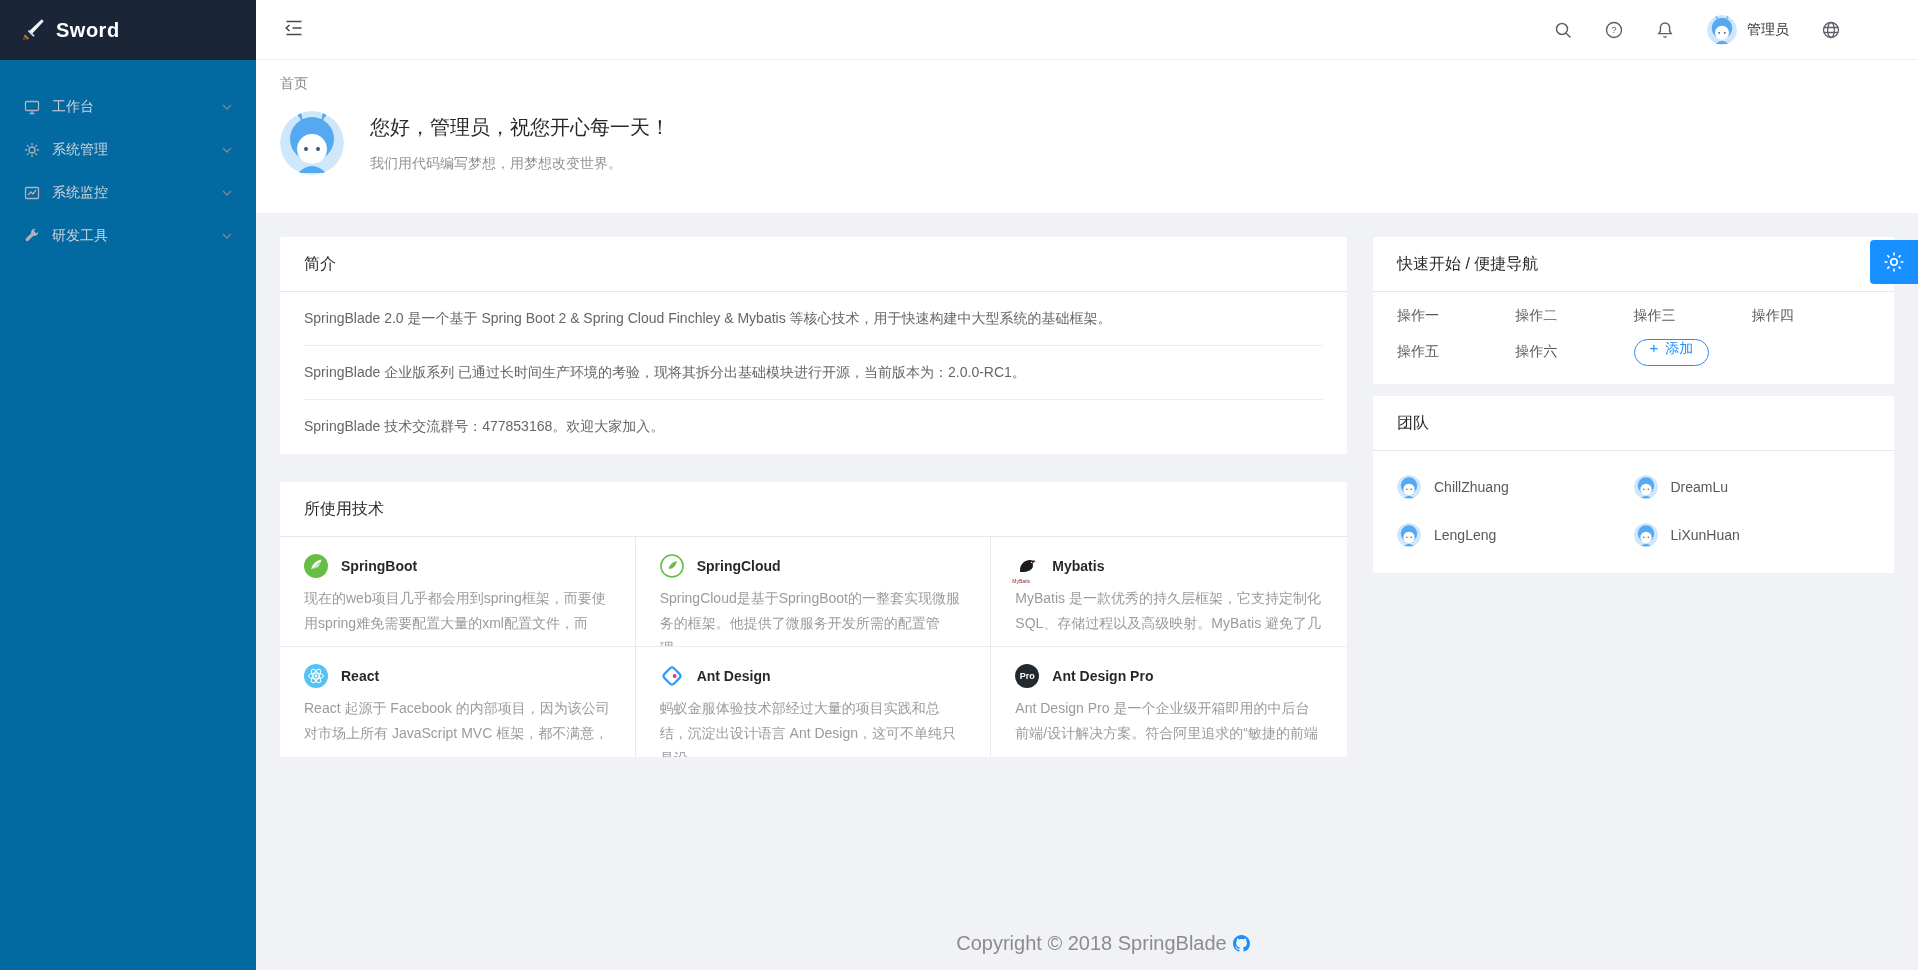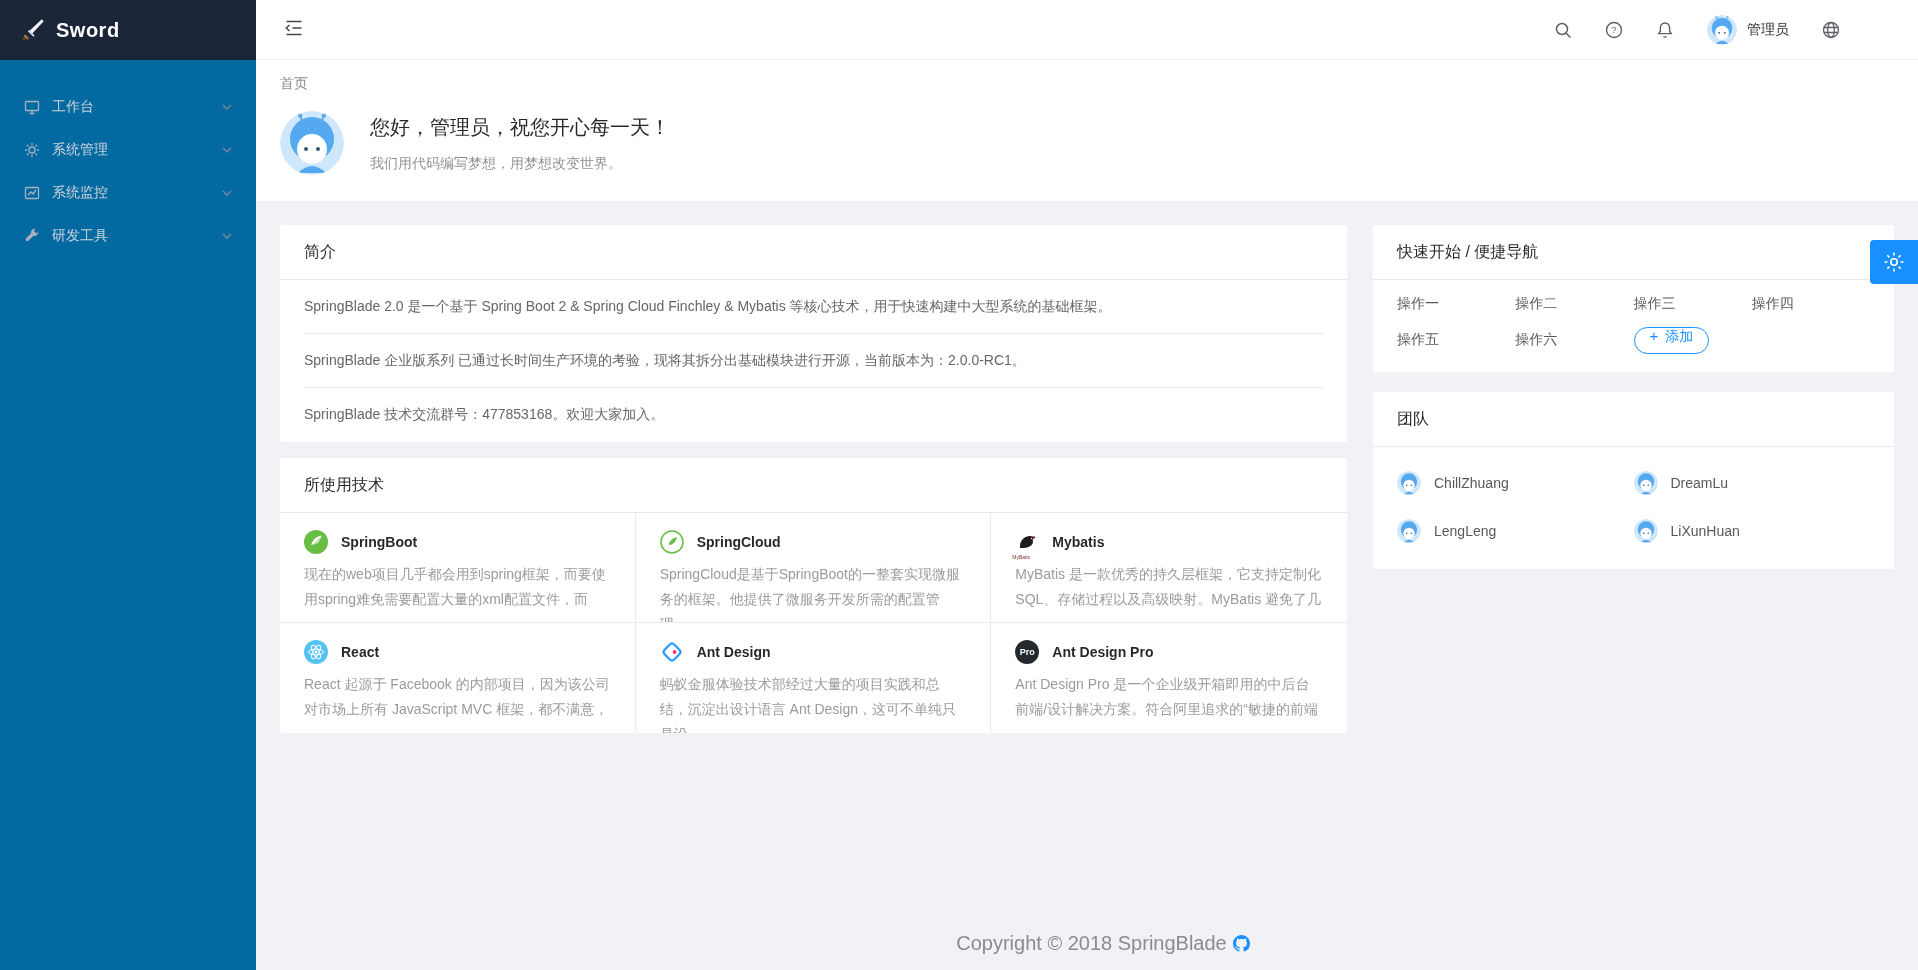--- a/index.html
+++ b/index.html
@@ -22,21 +22,21 @@
   .topbar { height:60px; background:#fff; border-bottom:1px solid #eceff3; display:flex; align-items:center;
     padding:0 78px 0 24px; flex-shrink:0; }
   .fold-btn { background:none; border:none; cursor:pointer; display:flex; padding:4px; }
   .topbar-right { margin-left:auto; display:flex; align-items:center; gap:33px; }
   .icon-btn { display:flex; align-items:center; cursor:pointer; background:none; border:none; }
   .user { display:flex; align-items:center; gap:10px; font-size:14px; color:#333; cursor:pointer; }
   .avatar-sm { width:30px; height:30px; border-radius:50%; overflow:hidden; flex-shrink:0; }
   .avatar-sm svg, .avatar-big svg, .avatar-xs svg { display:block; width:100%; height:100%; }
 
   
-  .page-head { background:#fff; padding:15px 24px 26px; flex-shrink:0; }
+  .page-head { background:#fff; padding:15px 24px 38px; flex-shrink:0; }
   .breadcrumb { font-size:14px; color:#8c8c8c; margin-bottom:18px; }
   .crumb { color:#8c8c8c; text-decoration:none; cursor:pointer; }
   .welcome-row { display:flex; align-items:center; }
   .avatar-big { width:64px; height:64px; border-radius:50%; overflow:hidden; flex-shrink:0; }
   .welcome-texts { margin-left:26px; }
   .welcome-title { font-size:20px; font-weight:500; color:rgba(0,0,0,.85); margin-bottom:14px; }
   .welcome-sub { font-size:14px; color:rgba(0,0,0,.45); }
   .stats { margin-left:auto; display:flex; align-items:center; }
   .stat { padding:0 40px; text-align:center; }
   .stat + .stat { border-left:1px solid #e8e8e8; }
@@ -51,42 +51,42 @@
   .col-right { width:521px; flex-shrink:0; }
   .card { background:#fff; border-radius:2px; }
   .card-head { height:55px; display:flex; align-items:center; padding:0 24px; border-bottom:1px solid #e8e8e8; }
   .card-head h2 { font-size:16px; font-weight:500; color:rgba(0,0,0,.85); }
 
   .intro-body { padding:0 24px; }
   .intro-row { height:54px; display:flex; align-items:center; font-size:14px; color:#666;
     border-bottom:1px solid #ececec; }
   .intro-row:last-child { border-bottom:none; }
 
-  .tech-card { margin-top:16px; }
+  .tech-card { margin-top:28px; }
   .tech-grid { display:grid; grid-template-columns:1fr 1fr 1fr; }
   .tech-cell { height:110px; padding:17px 24px 0; border-right:1px solid #ebebeb; border-bottom:1px solid #ebebeb; overflow:hidden; }
   .tech-cell:nth-child(3n) { border-right:none; }
   .tech-cell:nth-child(n+4) { border-bottom:none; }
   .tech-top { display:flex; align-items:center; gap:13px; margin-bottom:8px; }
   .tech-ic { width:24px; height:24px; flex-shrink:0; position:relative; }
   .tech-ic svg { display:block; width:100%; height:100%; }
   .tech-name { font-size:14px; font-weight:bold; color:rgba(0,0,0,.85); }
   .tech-desc { font-size:14px; color:#9b9b9b; line-height:25px; }
   .pro-badge { width:24px; height:24px; border-radius:50%; background:#24292e; color:#fff;
     display:flex; align-items:center; justify-content:center; font-size:9px; font-weight:bold; }
   .mybatis-cap { position:absolute; left:-3px; bottom:-6px; font-size:5px; color:#8a2b2b; white-space:nowrap; }
 
   .quick-body { padding:10px 24px 18px; display:grid; grid-template-columns:repeat(4,1fr); row-gap:8px; align-items:center; }
   .quick-link { font-size:14px; color:#595959; height:28px; display:flex; align-items:center;
     text-decoration:none; cursor:pointer; }
   .add-btn { justify-self:start; display:inline-flex; gap:7px; height:27px; padding:0 15px;
     border:1px solid #1890ff; color:#1890ff; background:#fff; border-radius:14px; font-size:14px; cursor:pointer; }
   .plus-icon::before { content:"+"; font-size:15px; line-height:1; }
 
-  .team-card { margin-top:20px; }
+  .team-card { margin-top:12px; }
   .team-body { padding:16px 24px 18px; display:grid; grid-template-columns:1fr 1fr; row-gap:8px; }
   .member { display:flex; align-items:center; gap:13px; height:40px; font-size:14px; color:#595959;
     text-decoration:none; cursor:pointer; }
   .avatar-xs { width:24px; height:24px; border-radius:50%; overflow:hidden; flex-shrink:0; }
 
   .footer { position:absolute; left:0; right:0; bottom:15px; display:flex; justify-content:center;
     align-items:center; gap:6px; font-size:20px; color:#8c8c8c;padding-left:32px; }
 
   .float-gear { position:fixed; right:0; top:240px; width:48px; height:44px; background:#1890ff; border:none;
     border-radius:4px 0 0 4px; display:flex; align-items:center; justify-content:center; cursor:pointer; z-index:20; }

